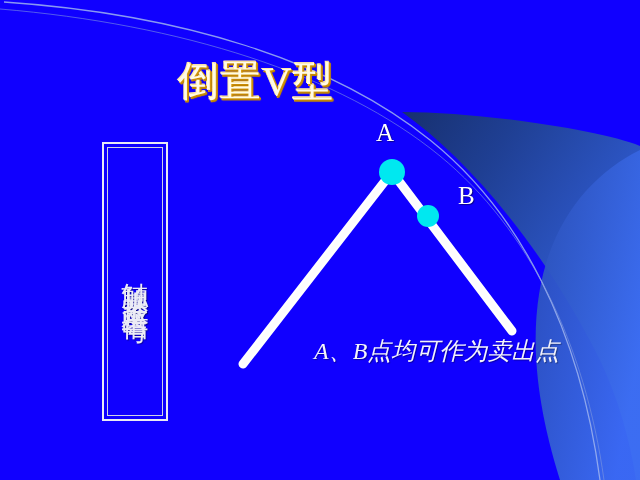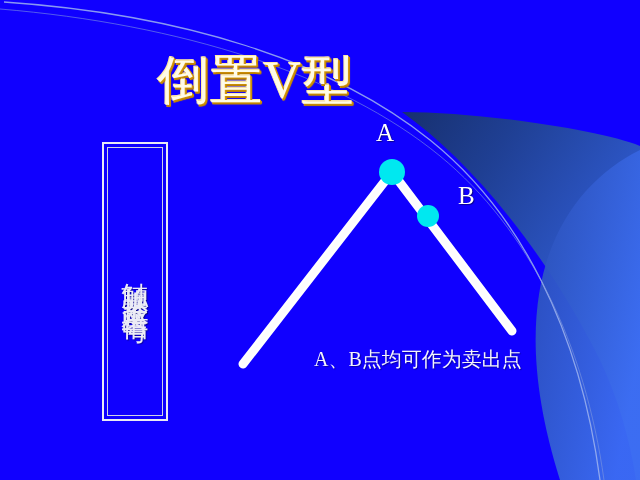--- a/index.html
+++ b/index.html
@@ -24,21 +24,21 @@
     pointer-events: none;
   }
 
   
   #title {
     position: absolute;
     left: 0;
     top: 55px;
     width: 512px;
     text-align: center;
-    font-size: 52px;
+    font-size: 41px;
     line-height: 52px;
     letter-spacing: 1px;
     color: #fffbe8;
     text-shadow:
        1px 0px 0 #d79a10,
        2px 1px 0 #c98c06,
        2px 2px 1px #b97d00,
        1px 2px 0 #d79a10,
       -1px -1px 0 #ffe9a8,
        0px -1px 0 #ffe9a8;
@@ -84,27 +84,28 @@
     line-height: 25px;
     text-shadow: 1px 1px 1px rgba(0,0,0,.45);
   }
   #label-a { left: 376px; top: 120px; }
   #label-b { left: 458px; top: 183px; }
 
   
   #caption {
     position: absolute;
     left: 314px;
-    top: 344px;
-    font-size: 20px;
+    top: 336px;
+    font-size: 24px;
     line-height: 30px;
     color: #f4f4fb;
     letter-spacing: 0px;
     white-space: nowrap;
     text-shadow: 1px 1px 1px rgba(0,0,0,.35);
+    font-style: italic;
   }
 </style>
 </head>
 <body>
 
 <div id="slide">
 
   <svg id="bg-decor" viewBox="0 0 640 480" width="640" height="480">
     <defs>
       <linearGradient id="wedgeGrad" x1="0" y1="0" x2="1" y2="1">

